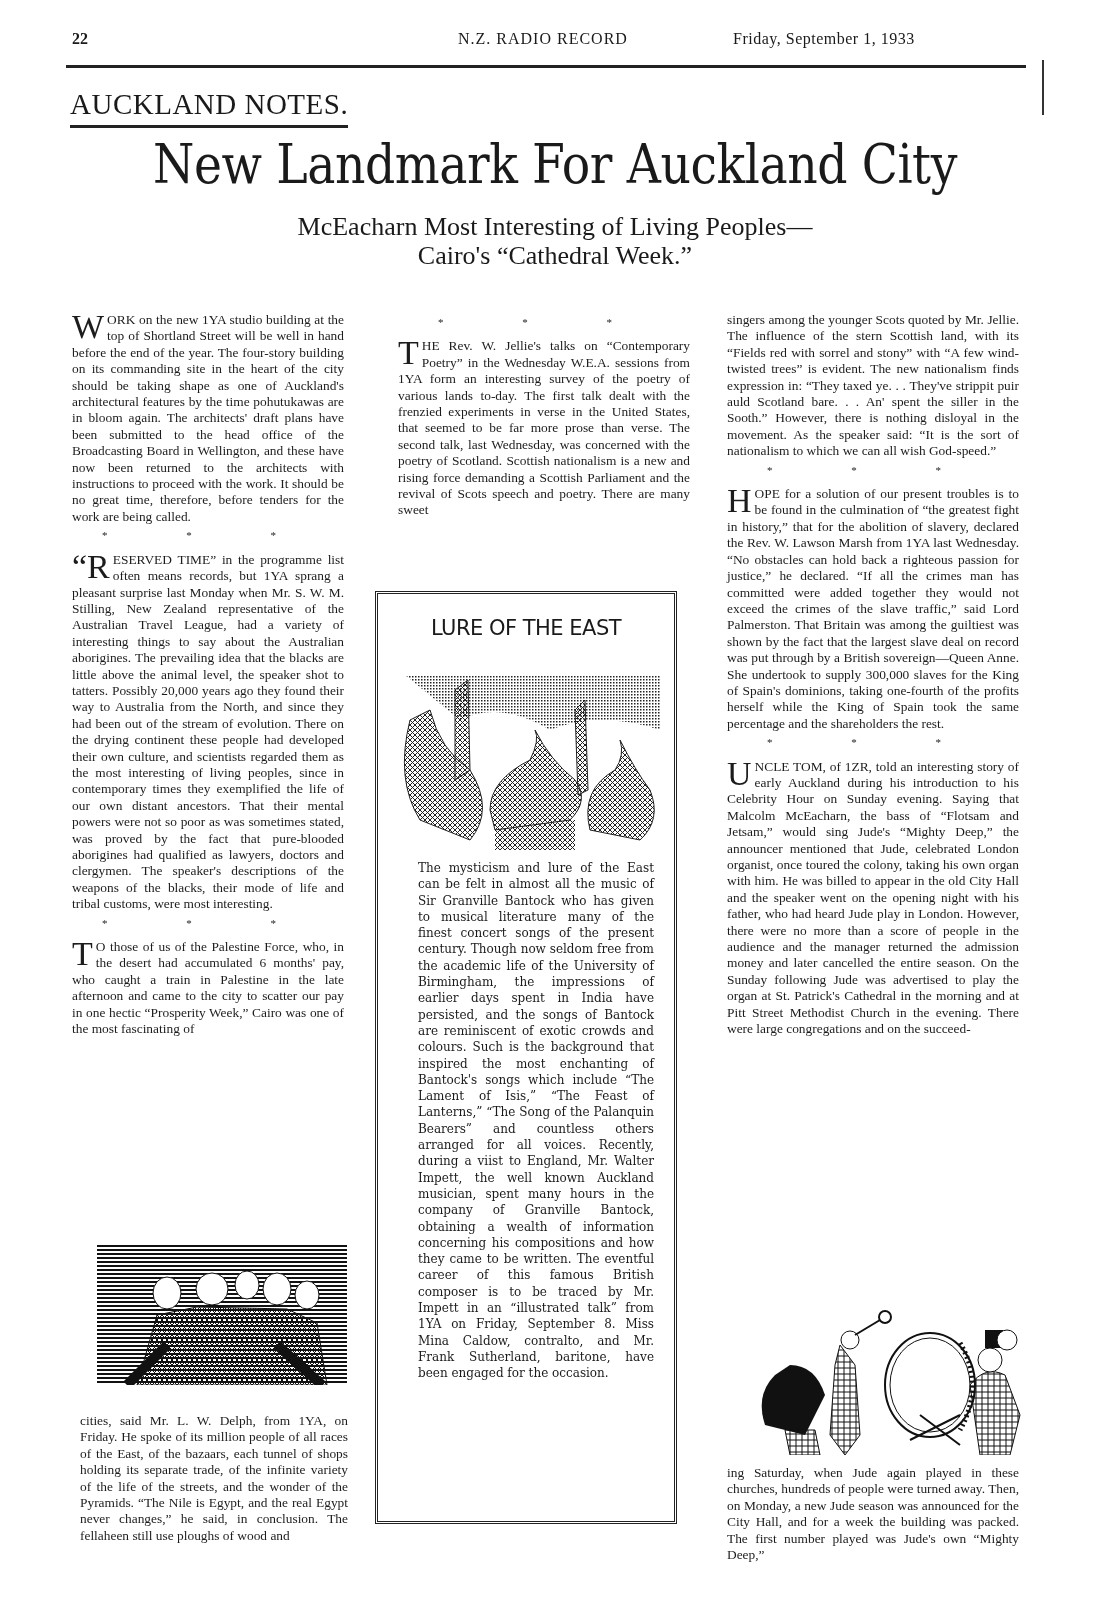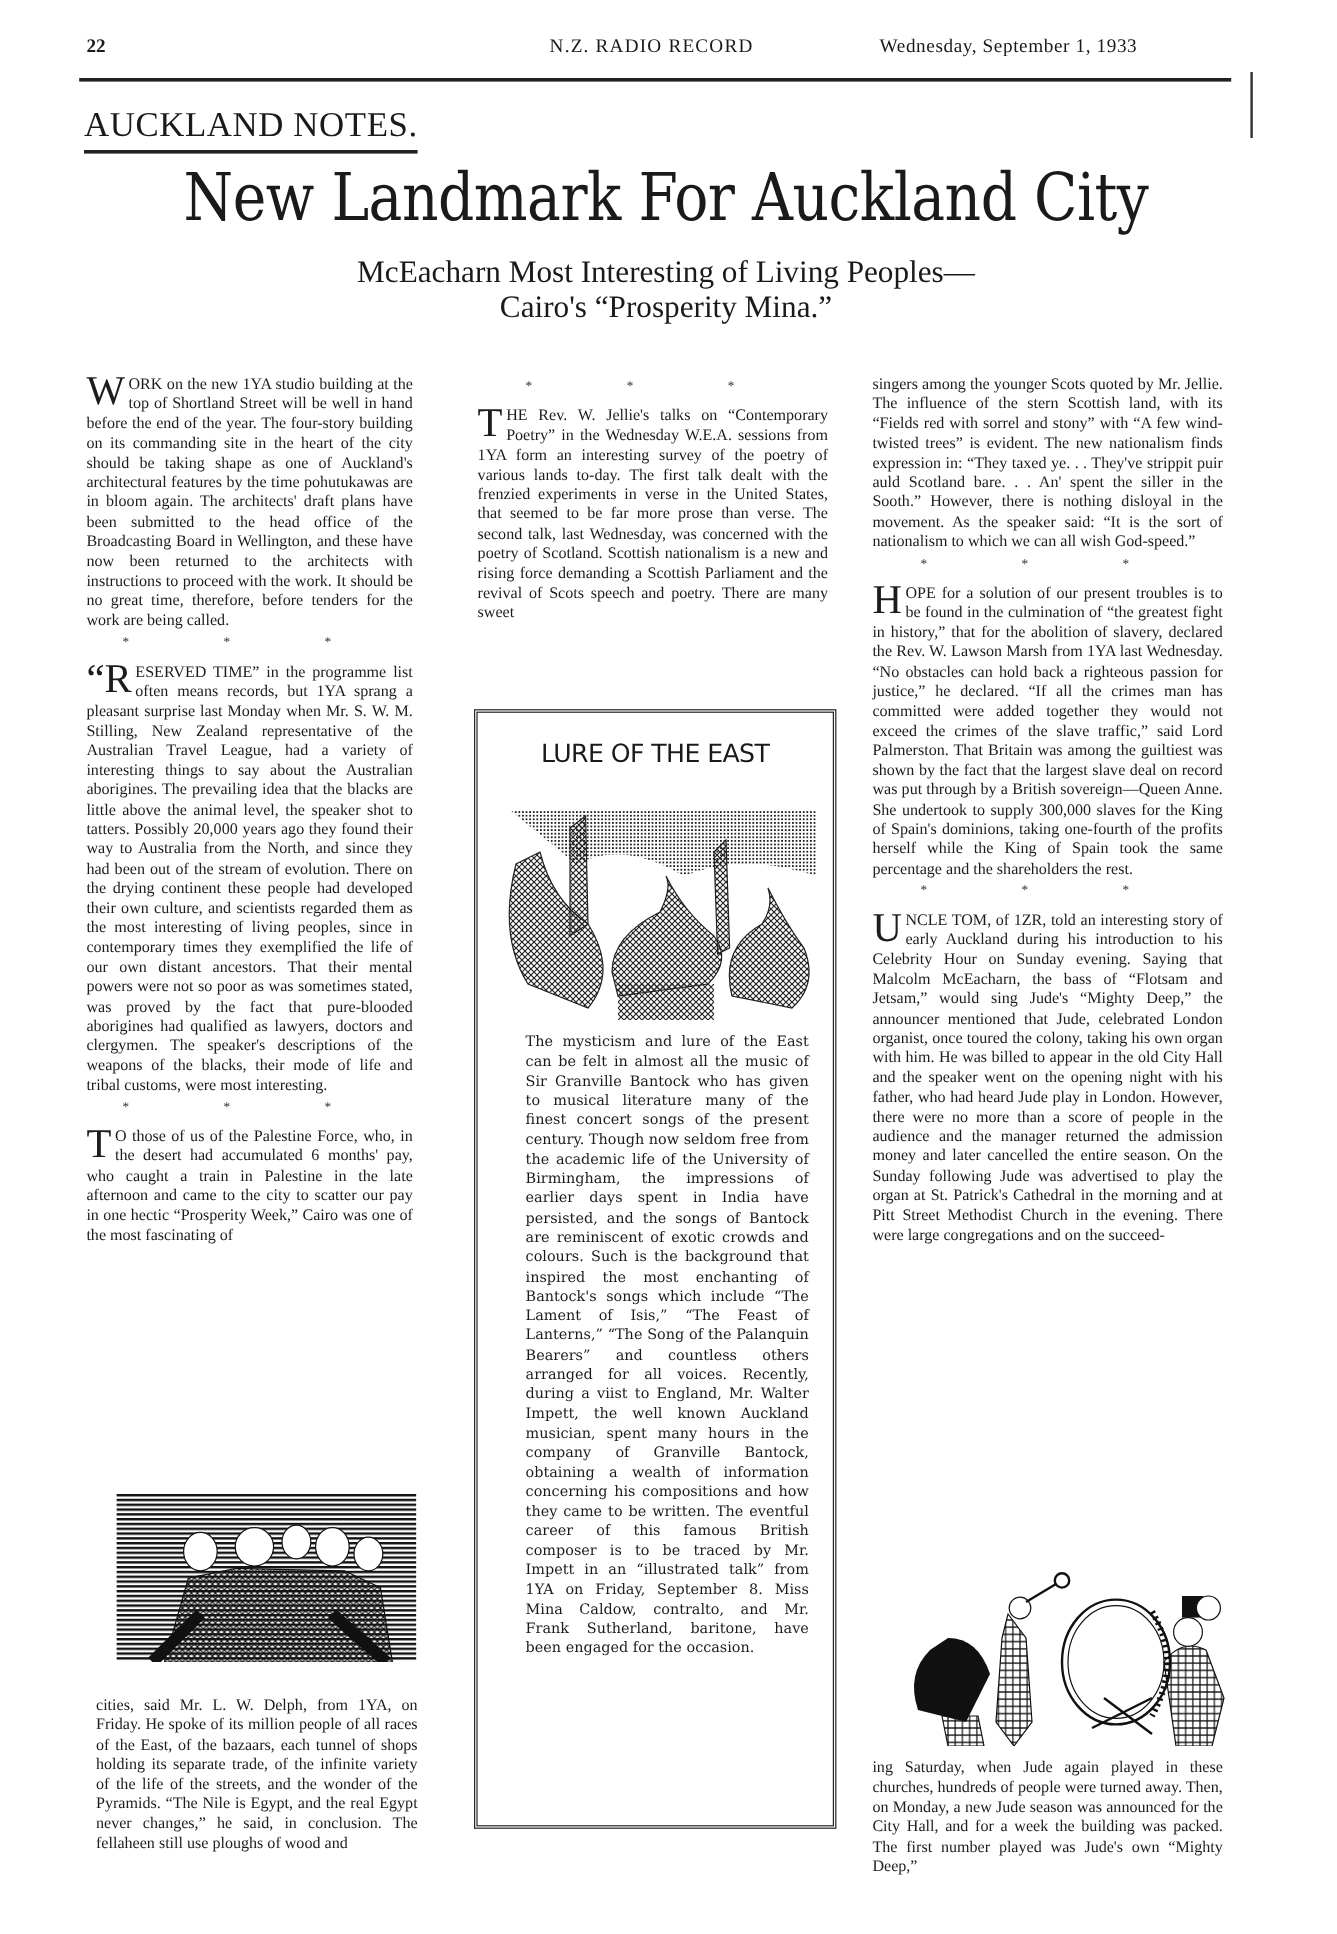--- a/index.html
+++ b/index.html
@@ -23,29 +23,29 @@
   .box .body { font-family:"DejaVu Serif", serif; font-size:12px; line-height:16.3px; text-align:justify; padding:0 20px 0 40px; }
   .illus { background:#fff; }
   .margin-mark { position:absolute; width:2px; background:#333; }
 </style>
 </head>
 <body>
 
 <div class="abs masthead">
   <span class="pnum">22</span>
   <span class="paper">N.Z. RADIO RECORD</span>
-  <span class="date">Wednesday, September 1, 1933</span>
+  <span class="date">Friday, September 1, 1933</span>
 </div>
 <div class="abs rule"></div>
 
 <div class="abs section">AUCKLAND NOTES.</div>
 <div class="abs headline">New Landmark For Auckland City</div>
 <div class="abs deck">
   <div>McEacharn Most Interesting of Living Peoples—</div>
-  <div>Cairo's “Prosperity Mina.”</div>
+  <div>Cairo's “Cathedral Week.”</div>
 </div>
 
 <div class="abs col" style="left:72px; top:312px; width:272px;">
   <p><span class="drop">W</span><span>ORK on the new 1YA studio building at the top of Shortland Street will be well in hand before the end of the year. The four-story building on its commanding site in the heart of the city should be taking shape as one of Auckland's architectural features by the time pohutukawas are in bloom again. The architects' draft plans have been submitted to the head office of the Broadcasting Board in Wellington, and these have now been returned to the architects with instructions to proceed with the work. It should be no great time, therefore, before tenders for the work are being called.</span></p>
   <div class="stars">* * *</div>
   <p><span class="drop">“R</span><span>ESERVED TIME” in the programme list often means records, but 1YA sprang a pleasant surprise last Monday when Mr. S. W. M. Stilling, New Zealand representative of the Australian Travel League, had a variety of interesting things to say about the Australian aborigines. The prevailing idea that the blacks are little above the animal level, the speaker shot to tatters. Possibly 20,000 years ago they found their way to Australia from the North, and since they had been out of the stream of evolution. There on the drying continent these people had developed their own culture, and scientists regarded them as the most interesting of living peoples, since in contemporary times they exemplified the life of our own distant ancestors. That their mental powers were not so poor as was sometimes stated, was proved by the fact that pure-blooded aborigines had qualified as lawyers, doctors and clergymen. The speaker's descriptions of the weapons of the blacks, their mode of life and tribal customs, were most interesting.</span></p>
   <div class="stars">* * *</div>
   <p><span class="drop">T</span><span>O those of us of the Palestine Force, who, in the desert had accumulated 6 months' pay, who caught a train in Palestine in the late afternoon and came to the city to scatter our pay in one hectic “Prosperity Week,” Cairo was one of the most fascinating of</span></p>
 </div>
 
@@ -70,21 +70,21 @@
 
 <div class="abs col" style="left:80px; top:1413px; width:268px;">
   <p>cities, said Mr. L. W. Delph, from 1YA, on Friday. He spoke of its million people of all races of the East, of the bazaars, each tunnel of shops holding its separate trade, of the infinite variety of the life of the streets, and the wonder of the Pyramids. “The Nile is Egypt, and the real Egypt never changes,” he said, in conclusion. The fellaheen still use ploughs of wood and</p>
 </div>
 
 <div class="abs col" style="left:398px; top:312px; width:292px;">
   <div class="stars">* * *</div>
   <p><span class="drop">T</span><span>HE Rev. W. Jellie's talks on “Contemporary Poetry” in the Wednesday W.E.A. sessions from 1YA form an interesting survey of the poetry of various lands to-day. The first talk dealt with the frenzied experiments in verse in the United States, that seemed to be far more prose than verse. The second talk, last Wednesday, was concerned with the poetry of Scotland. Scottish nationalism is a new and rising force demanding a Scottish Parliament and the revival of Scots speech and poetry. There are many sweet</span></p>
 </div>
 
-<div class="abs box" style="left:395px; top:591px; width:296px; height:927px;">
+<div class="abs box" style="left:375px; top:591px; width:296px; height:927px;">
   <div class="t1">LURE OF THE EAST</div>
   <svg style="display:block; margin:30px 0 10px 22px;" width="262" height="180">
     <defs>
       <pattern id="dots" width="3" height="3" patternUnits="userSpaceOnUse">
           <rect width="1.5" height="1.5" fill="#222"></rect>
         </pattern>
       <pattern id="cross" width="5" height="5" patternUnits="userSpaceOnUse">
           <path d="M0 0L5 5M5 0L0 5" stroke="#222" stroke-width="1"></path>
         </pattern>
     </defs>

